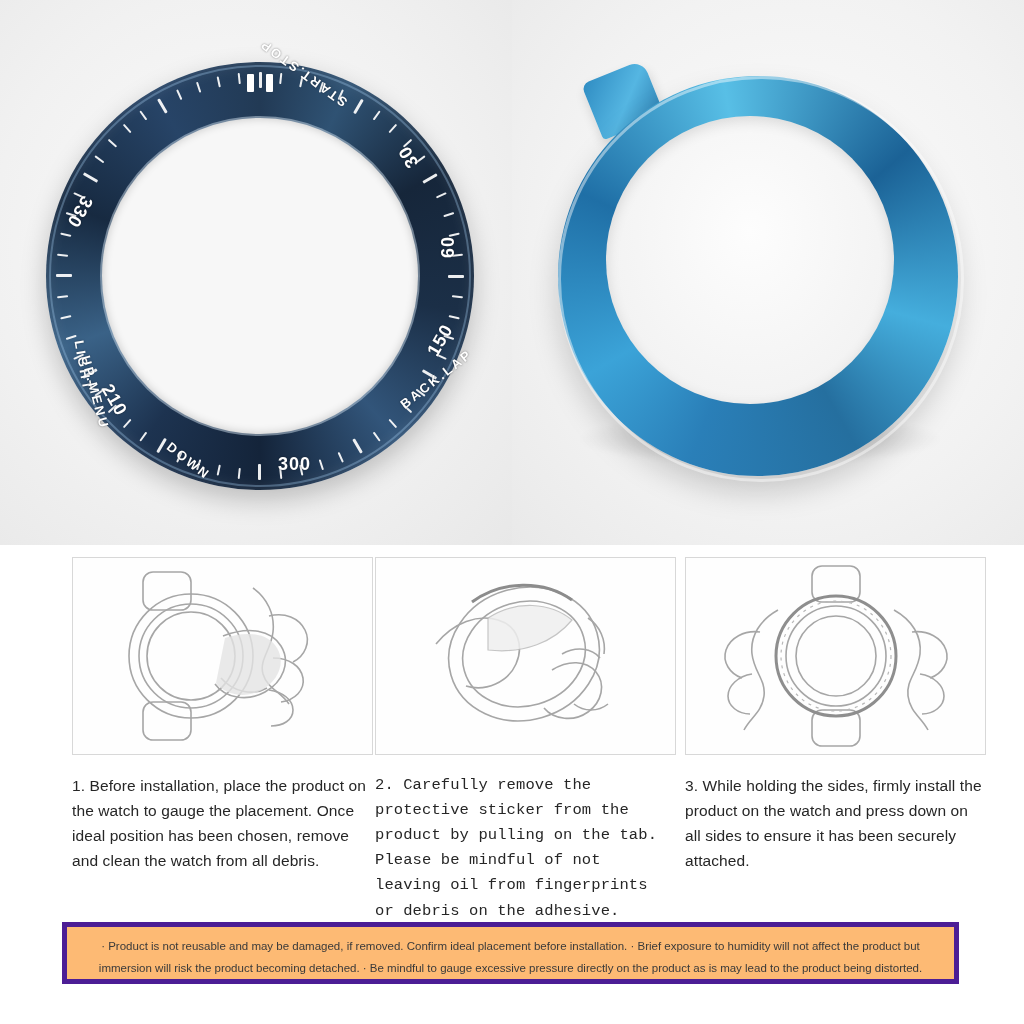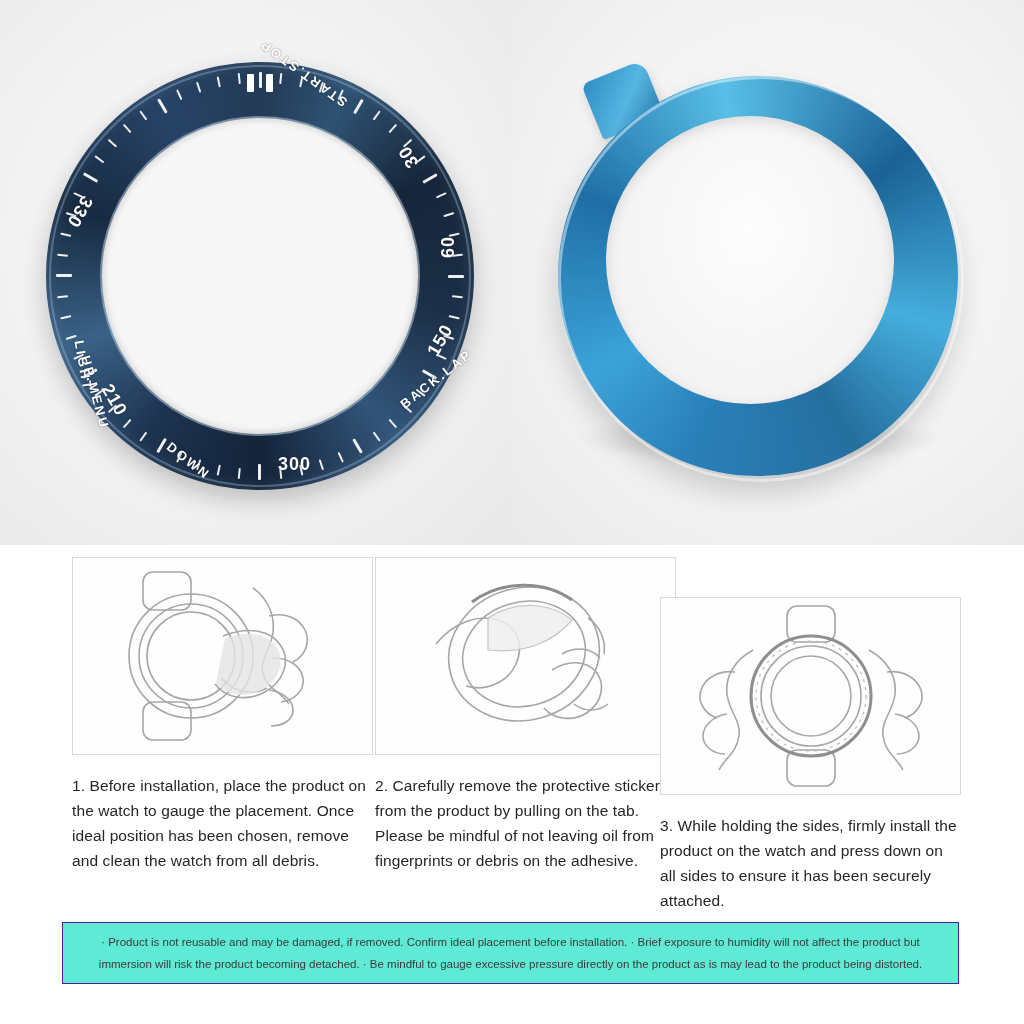--- a/index.html
+++ b/index.html
@@ -168,22 +168,22 @@
     width: 1024px;
     height: 370px;
     background: #ffffff;
   }
   .step {
     position: absolute;
     top: 12px;
     width: 300px;
   }
   .step.s1 { left: 72px; }
-  .step.s2 { left: 375px; }
-  .step.s3 { left: 660px; margin-top: 40px; }
+  .step.s2 { left: 375px; font-family: Liberation Mono, monospace; }
+  .step.s3 { left: 685px; }
   .step-figure {
     width: 299px;
     height: 196px;
     border: 1px solid #d8d8d8;
     background: #fefefe;
     position: relative;
     overflow: hidden;
   }
   .step-caption {
     margin-top: 18px;
@@ -193,22 +193,22 @@
     letter-spacing: 0.1px;
   }
 
   
   .footnote {
     position: absolute;
     left: 62px;
     top: 922px;
     width: 897px;
     height: 62px;
-    border: 1px solid #4c1d95;
-    background: #5eead4;
+    border: 5px solid #4c1d95;
+    background: #fdba74;
     box-sizing: border-box;
     padding: 11px 16px 0 16px;
   }
   .footnote p {
     margin: 0 0 5px 0;
     font-size: 11.5px;
     line-height: 1.45;
     color: #3a3a3a;
     text-align: center;
   }

